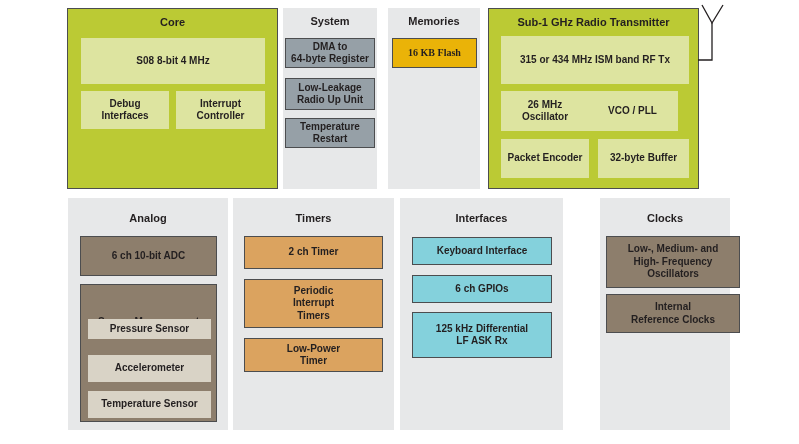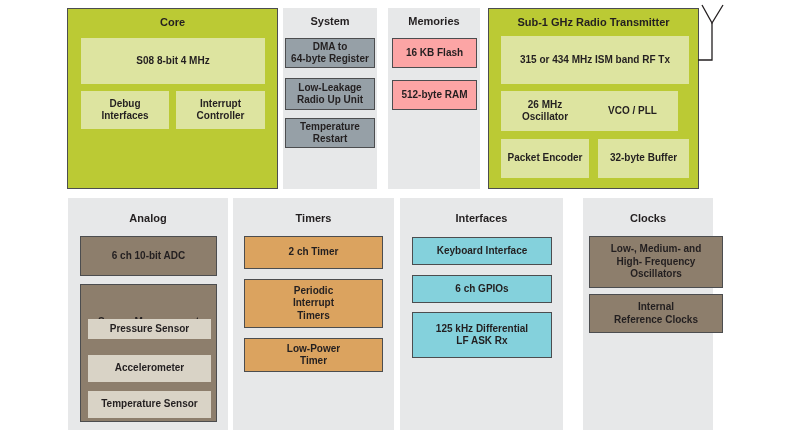--- a/index.html
+++ b/index.html
@@ -11,21 +11,21 @@
   .row-top{top:8px;height:181px;}
   .row-bottom{top:198px;height:232px;}
   .ptitle{position:absolute;top:7px;left:0;right:0;margin:0;text-align:center;
           font-size:11px;font-weight:bold;line-height:1.2;color:#231f20;}
   .row-bottom .ptitle{top:14px;}
   .blk{position:absolute;display:flex;align-items:center;justify-content:center;
        text-align:center;font-size:10px;font-weight:bold;line-height:1.25;
        white-space:pre;box-sizing:border-box;color:#231f20;}
   .lightgreen{background:#dde4a0;}
   .slate{background:#96a0a7;border:1px solid #4c4d4f;}
-  .tan{background:#fca5a5;border:1px solid #4c4d4f;}
+  .tan{background:#eab308;border:1px solid #4c4d4f;font-family:Liberation Serif, serif;}
   .brown{background:#8d7e6c;border:1px solid #4c4d4f;}
   .lighttan{background:#d9d3c6;}
   .orange{background:#dba35f;border:1px solid #4c4d4f;}
   .cyan{background:#84d1dc;border:1px solid #4c4d4f;}
   .smi{display:block;}
   .smi-title{padding-top:6px;text-align:center;font-size:10px;font-weight:bold;
              line-height:1.25;white-space:pre;}
   .antenna{position:absolute;left:690px;top:2px;}
 </style>
 </head>
@@ -48,21 +48,20 @@
 64-byte Register</div>
     <div class="blk slate" style="left:2px;top:70px;width:90px;height:32px;">Low-Leakage
 Radio Up Unit</div>
     <div class="blk slate" style="left:2px;top:110px;width:90px;height:30px;">Temperature
 Restart</div>
   </section>
 
   <section class="panel gray row-top" style="left:388px;width:92px;padding-left:44px;">
     <h2 class="ptitle">Memories</h2>
     <div class="blk tan" style="left:4px;top:30px;width:85px;height:30px;">16 KB Flash</div>
-    <div class="blk tan" style="left:4px;top:72px;width:85px;height:30px;">512-byte RAM</div>
   </section>
 
   <section class="panel green row-top" style="left:488px;width:211px;">
     <h2 class="ptitle">Sub-1 GHz Radio Transmitter</h2>
     <div class="blk lightgreen" style="left:12px;top:27px;width:188px;height:48px;">315 or 434 MHz ISM band RF Tx</div>
     <div class="blk lightgreen" style="left:12px;top:82px;width:88px;height:40px;">26 MHz
 Oscillator</div>
     <div class="blk lightgreen" style="left:98px;top:82px;width:91px;height:40px;">VCO / PLL</div>
     <div class="blk lightgreen" style="left:12px;top:130px;width:88px;height:39px;">Packet Encoder</div>
     <div class="blk lightgreen" style="left:109px;top:130px;width:91px;height:39px;">32-byte Buffer</div>
@@ -96,21 +95,21 @@
   </section>
 
   <section class="panel gray row-bottom" style="left:400px;width:163px;">
     <h2 class="ptitle">Interfaces</h2>
     <div class="blk cyan" style="left:12px;top:39px;width:140px;height:28px;">Keyboard Interface</div>
     <div class="blk cyan" style="left:12px;top:77px;width:140px;height:28px;">6 ch GPIOs</div>
     <div class="blk cyan" style="left:12px;top:114px;width:140px;height:46px;">125 kHz Differential
 LF ASK Rx</div>
   </section>
 
-  <section class="panel gray row-bottom" style="left:583px;width:130px;">
+  <section class="panel gray row-bottom" style="left:600px;width:130px;">
     <h2 class="ptitle">Clocks</h2>
     <div class="blk brown" style="left:6px;top:38px;width:134px;height:52px;">Low-, Medium- and
 High- Frequency
 Oscillators</div>
     <div class="blk brown" style="left:6px;top:96px;width:134px;height:39px;">Internal
 Reference Clocks</div>
   </section>
 
 </div>
 

